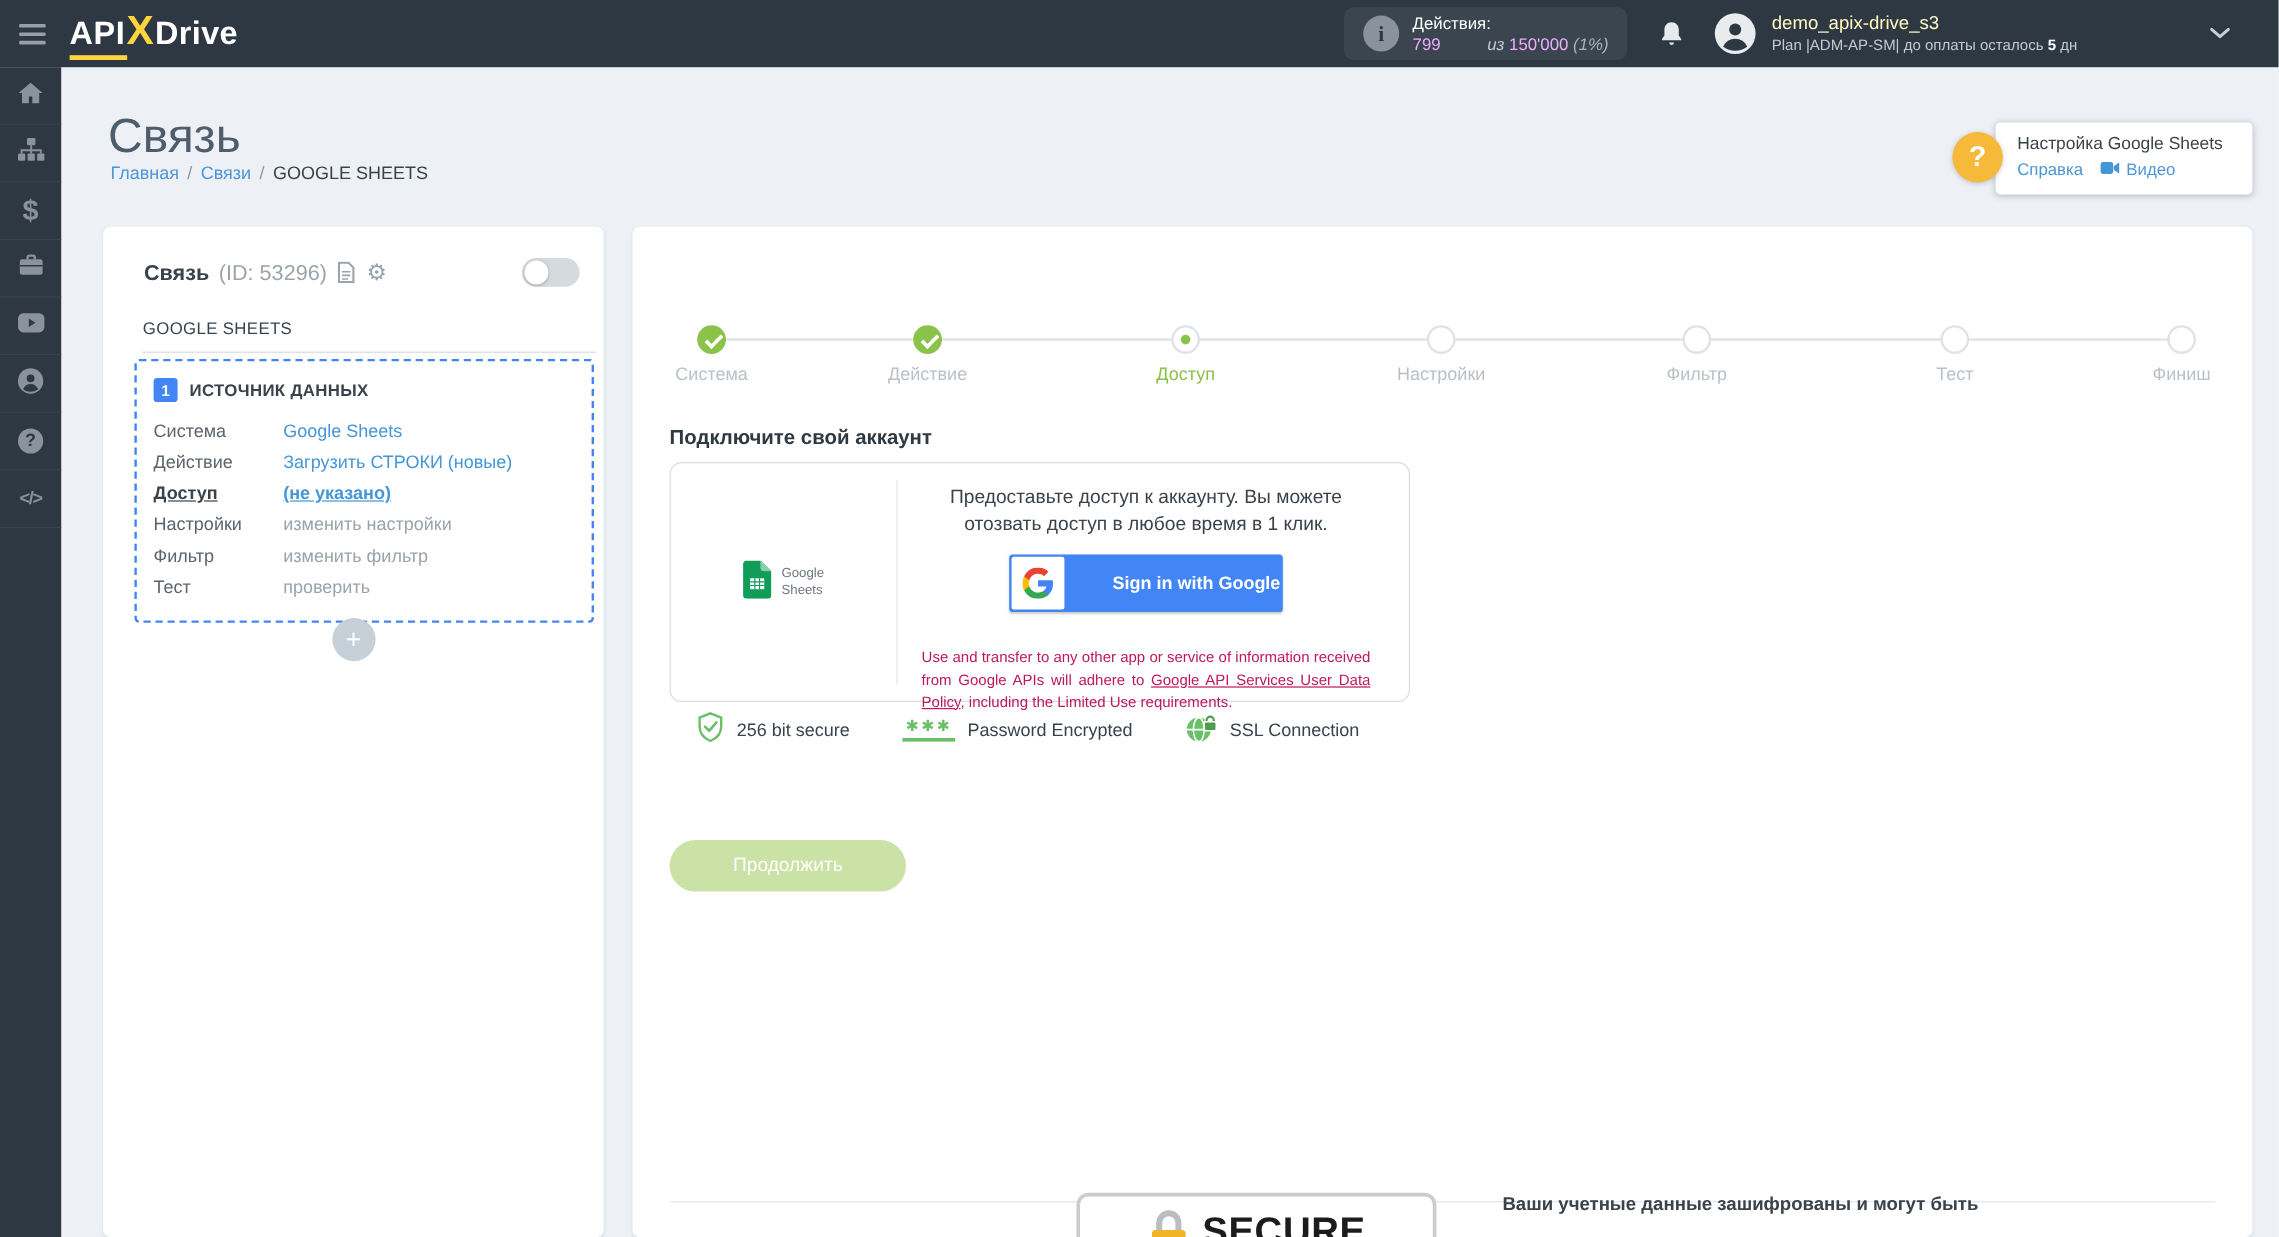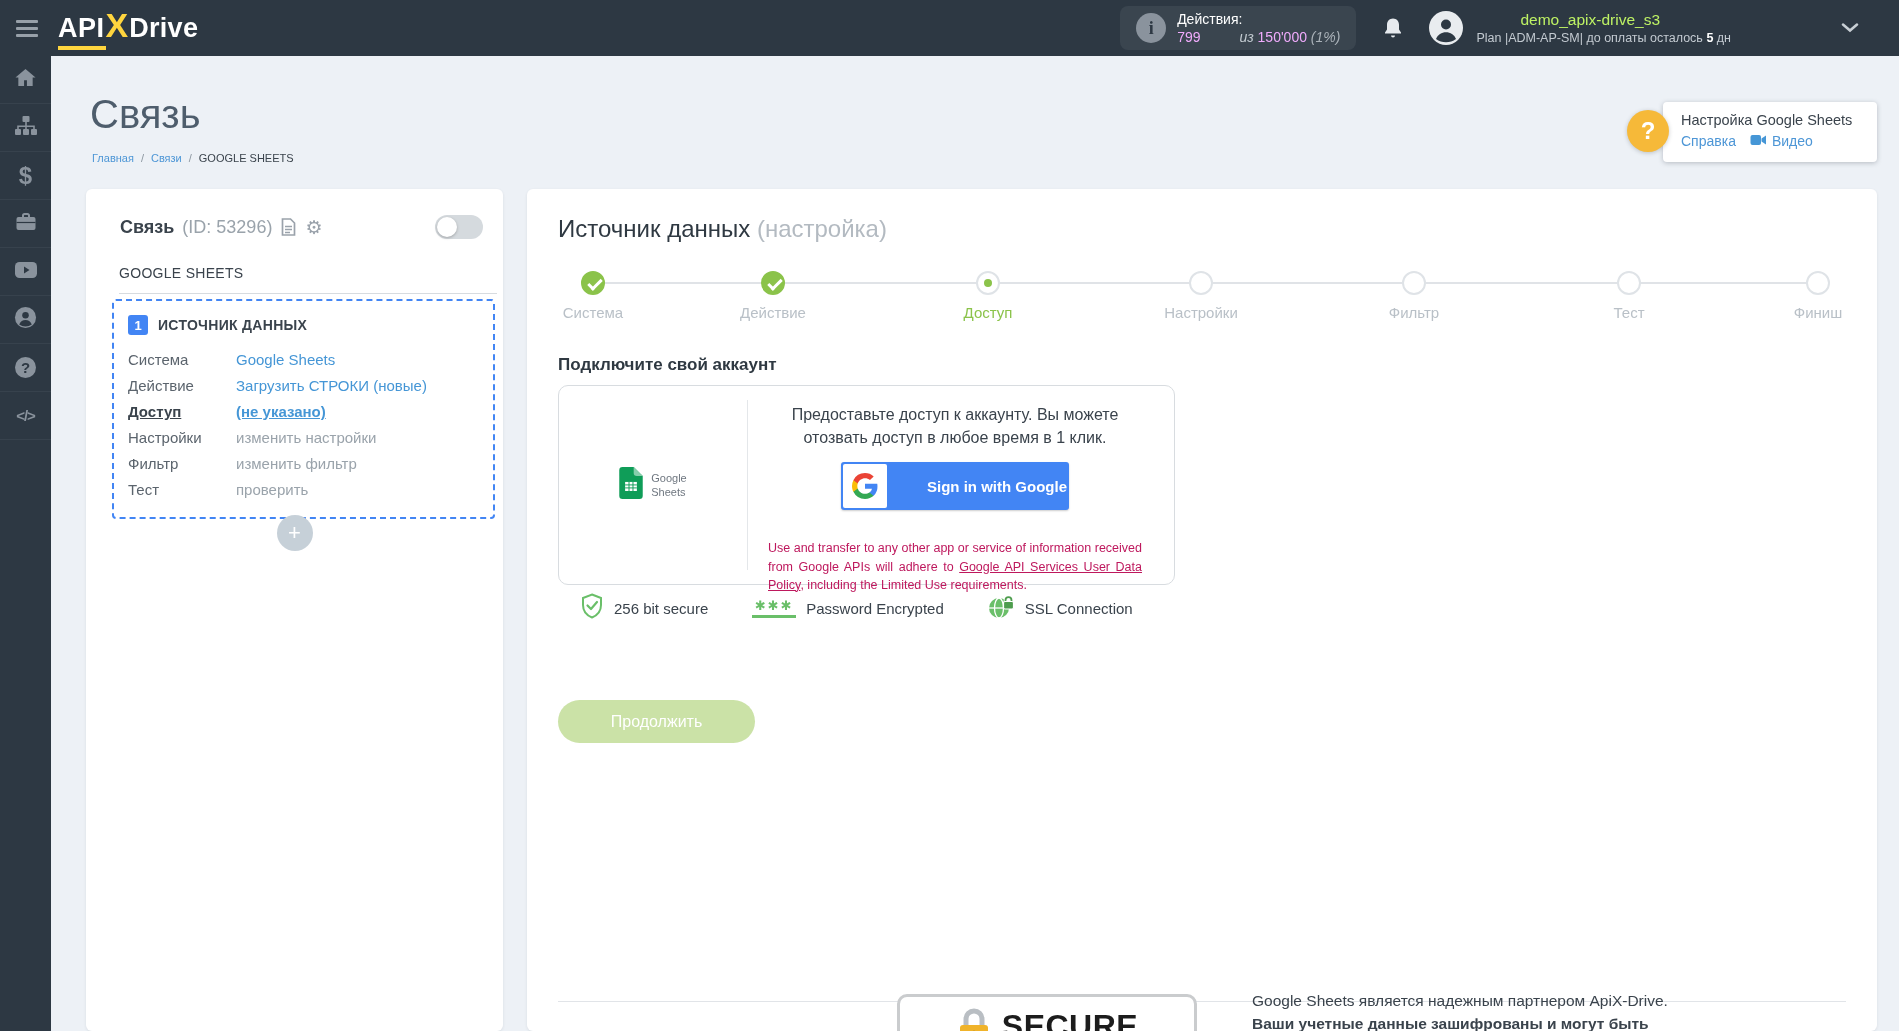--- a/index.html
+++ b/index.html
@@ -22,35 +22,35 @@
   .actions-text { line-height:1.3; }
   .actions-text .l1 { color:#fff; font-size:14px; }
   .actions-text .l2 { font-size:14px; }
   .num-green { color:#f0abfc; }
   .of-word { color:#c3cbd1; font-style:italic;margin-left:35px; }
   .pct { color:#aab2b9; font-style:italic; }
 
   .bell { margin-left:26px; cursor:pointer; display:flex; }
   .avatar { margin-left:24px; cursor:pointer; display:flex; }
   .userblock { margin-left:12px; line-height:1.25; cursor:pointer; }
-  .userblock .uname { color:#bef264; font-size:15.5px;margin-left:44px; }
+  .userblock .uname { color:#fef9c3; font-size:15.5px; }
   .userblock .uplan { color:#c3cad1; font-size:12.5px; margin-top:2px; }
   .userblock .uplan b { color:#fff; }
   .top-chevron { margin-left:110px; cursor:pointer; display:flex; }
 
   
   .sidebar { position:absolute; left:0; top:56px; width:51px; bottom:0; background:#2d3843; z-index:20; }
   .side-item { height:48px; display:flex; align-items:center; justify-content:center; border-bottom:1px solid #37424d; cursor:pointer; }
   .glyph { color:#8a939d; font-weight:700; }
   .q-circle { width:21px; height:21px; border-radius:50%; background:#8a939d; color:#2d3843; font-size:15px; font-weight:700; display:flex; align-items:center; justify-content:center; }
 
   
   .content { position:absolute; left:51px; top:56px; right:0; bottom:0; background:#edf1f6; }
   .page-title { position:absolute; left:39px; top:36px; font-size:40px; color:#4e5d6c; }
-  .breadcrumb { position:absolute; left:41px; top:96px; font-size:11px; color:#8d97a1; }
+  .breadcrumb { position:absolute; left:41px; top:80px; font-size:15px; color:#8d97a1; }
   .breadcrumb a { color:#4d96d6; text-decoration:none; cursor:pointer; }
   .breadcrumb .sep { margin:0 7px; }
   .breadcrumb .current { color:#3a434c; }
 
   .help-box { position:absolute; left:1612px; top:46px; width:214px; height:60px; background:#fff; border-radius:4px; box-shadow:0 1px 5px rgba(40,50,60,.28); padding:10px 10px 10px 18px; z-index:5; }
   .help-box .ht { font-size:14.5px; color:#3a434c; }
   .help-links { display:flex; align-items:center; gap:14px; margin-top:5px; font-size:14px; }
   .help-links a { color:#4d96d6; text-decoration:none; cursor:pointer; display:flex; align-items:center; gap:5px; }
   .help-circle { position:absolute; left:1576px; top:54px; width:42px; height:42px; border-radius:50%; background:#f6b939; color:#fff; font-size:24px; font-weight:700; display:flex; align-items:center; justify-content:center; z-index:6; box-shadow:0 1px 4px rgba(40,50,60,.25); cursor:pointer; }
 
@@ -302,23 +302,20 @@
             <span class="sb-val"><span class="muted">проверить</span></span>
           </div>
         </div>
       </div>
 
       <div class="plus-btn">+</div>
     </div>
 
     <div class="panel right-panel">
 
-      <div class="rp-title">
-        <span>Источник данных</span> <span class="sub">(настройка)</span>
-      </div>
 
       <div class="steps">
         <div class="steps-line"></div>
         <div class="step done" style="left:66px;">
           <div class="dot"></div>
           <div class="slabel">Система</div>
         </div>
         <div class="step done" style="left:246px;">
           <div class="dot"></div>
           <div class="slabel">Действие</div>
@@ -422,19 +419,18 @@
               <path d="M10 21v-8a8 8 0 0 1 16 0v8" fill="none" stroke="#b9bec3" stroke-width="5"></path>
               <rect x="4" y="19" width="28" height="24" rx="3" fill="#f0b32a"></rect>
               <circle cx="18" cy="28" r="3.2" fill="#8a6d1f"></circle>
               <rect x="16.6" y="28" width="2.8" height="8" fill="#8a6d1f"></rect>
             </svg>
         </span>
         <span class="secure-word">SECURE</span>
       </div>
 
       <div class="partner-text">
-        <div>Google Sheets является надежным партнером ApiX-Drive.</div>
         <div class="b2">Ваши учетные данные зашифрованы и могут быть</div>
       </div>
 
     </div>
   </div>
 </div>
 
 </body></html>

